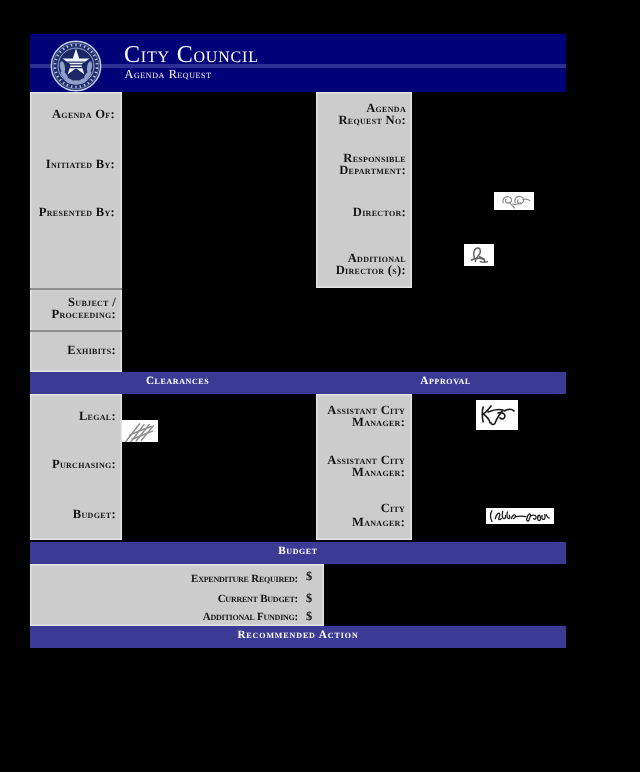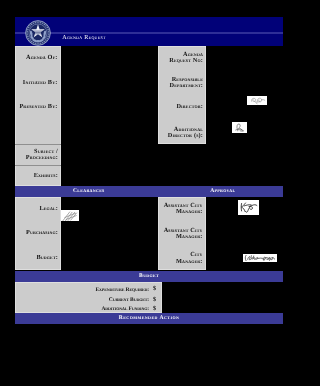--- a/index.html
+++ b/index.html
@@ -91,20 +91,21 @@
           <ellipse cx="50" cy="81.5" rx="8.5" ry="4.2"></ellipse>
         </g>
 
         <polygon points="50.0,16.5 56.1,35.5 76.2,35.5 59.9,47.2 66.2,66.2 50.0,54.5 33.8,66.2 40.1,47.2 23.8,35.5 43.9,35.5" fill="#edf1f8"></polygon>
         <g clip-path="url(#starclip)" stroke="#1e2a63" stroke-width="2.3">
           <line x1="0" y1="42.5" x2="100" y2="42.5"></line>
           <line x1="0" y1="47.8" x2="100" y2="47.8"></line>
           <line x1="0" y1="53.1" x2="100" y2="53.1"></line>
         </g>
       </svg>
+      <div class="hdr-t1">City Council</div>
       <div class="hdr-t2">Agenda Request</div>
     </div>
 
     <div class="gray" style="left:0;top:29px;width:46px;height:140px;"></div>
 
     <div class="gray" style="left:143px;top:29px;width:48px;height:98px;"></div>
 
     <div class="lbl" style="left:0;top:37.8px;width:42.5px;">Agenda Of:</div>
     <div class="lbl" style="left:0;top:62.9px;width:42.5px;">Initiated By:</div>
     <div class="lbl" style="left:0;top:87.0px;width:42.5px;">Presented By:</div>

